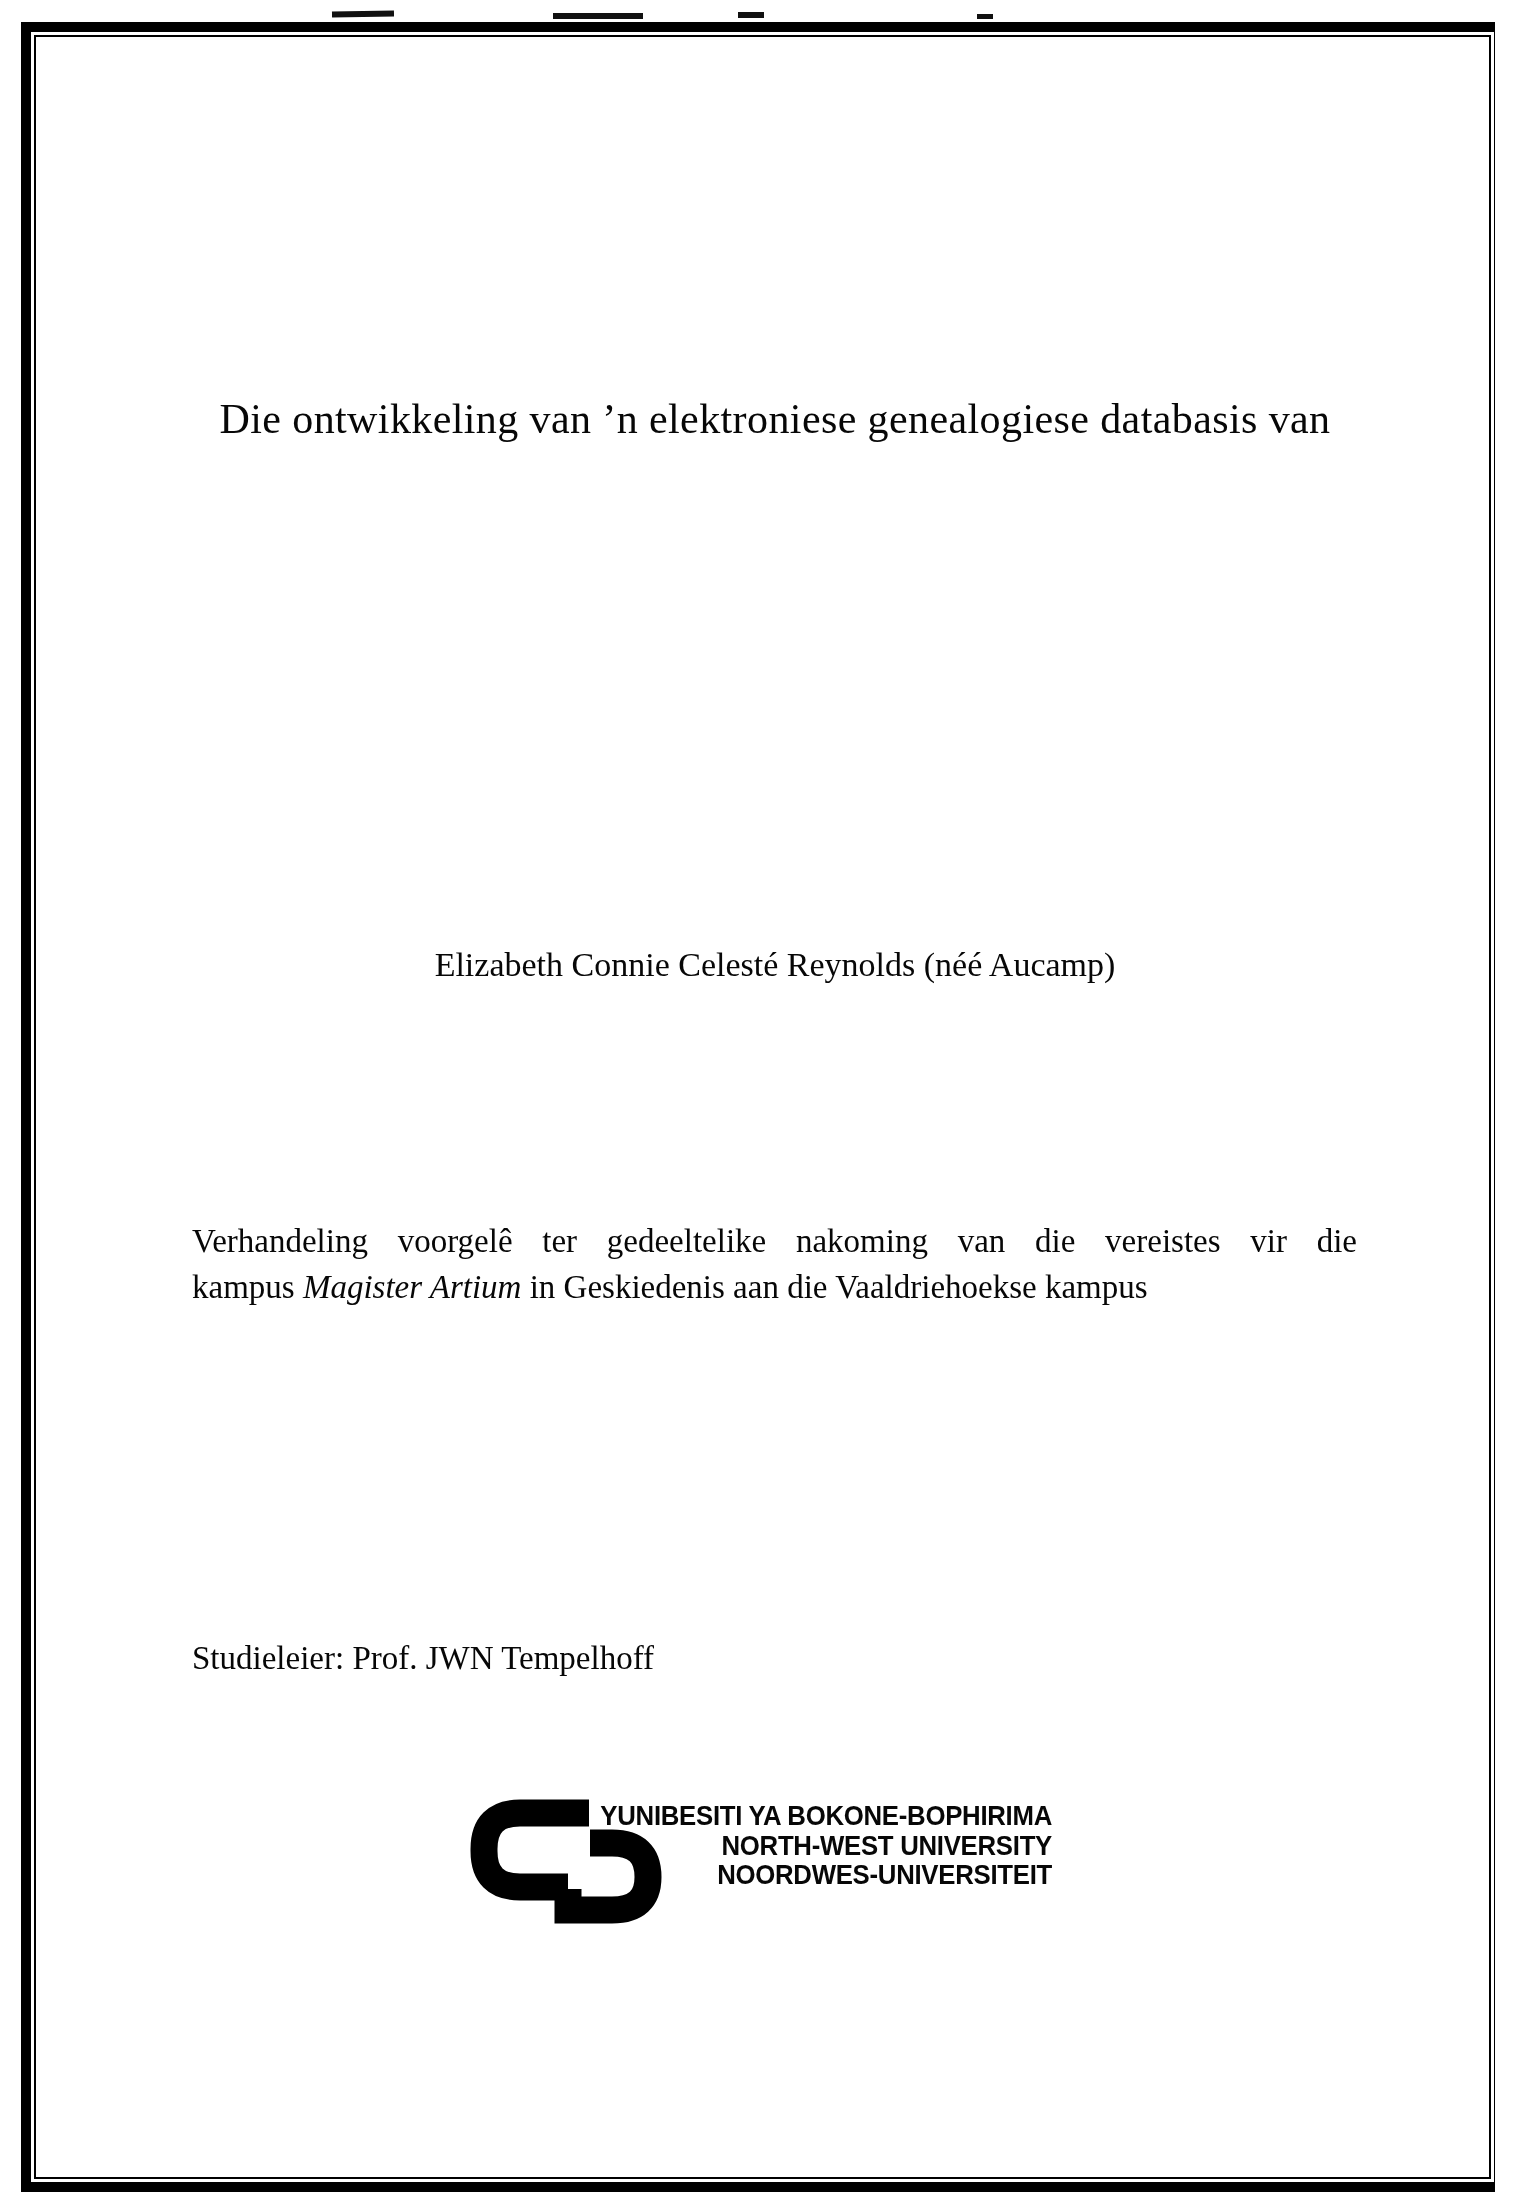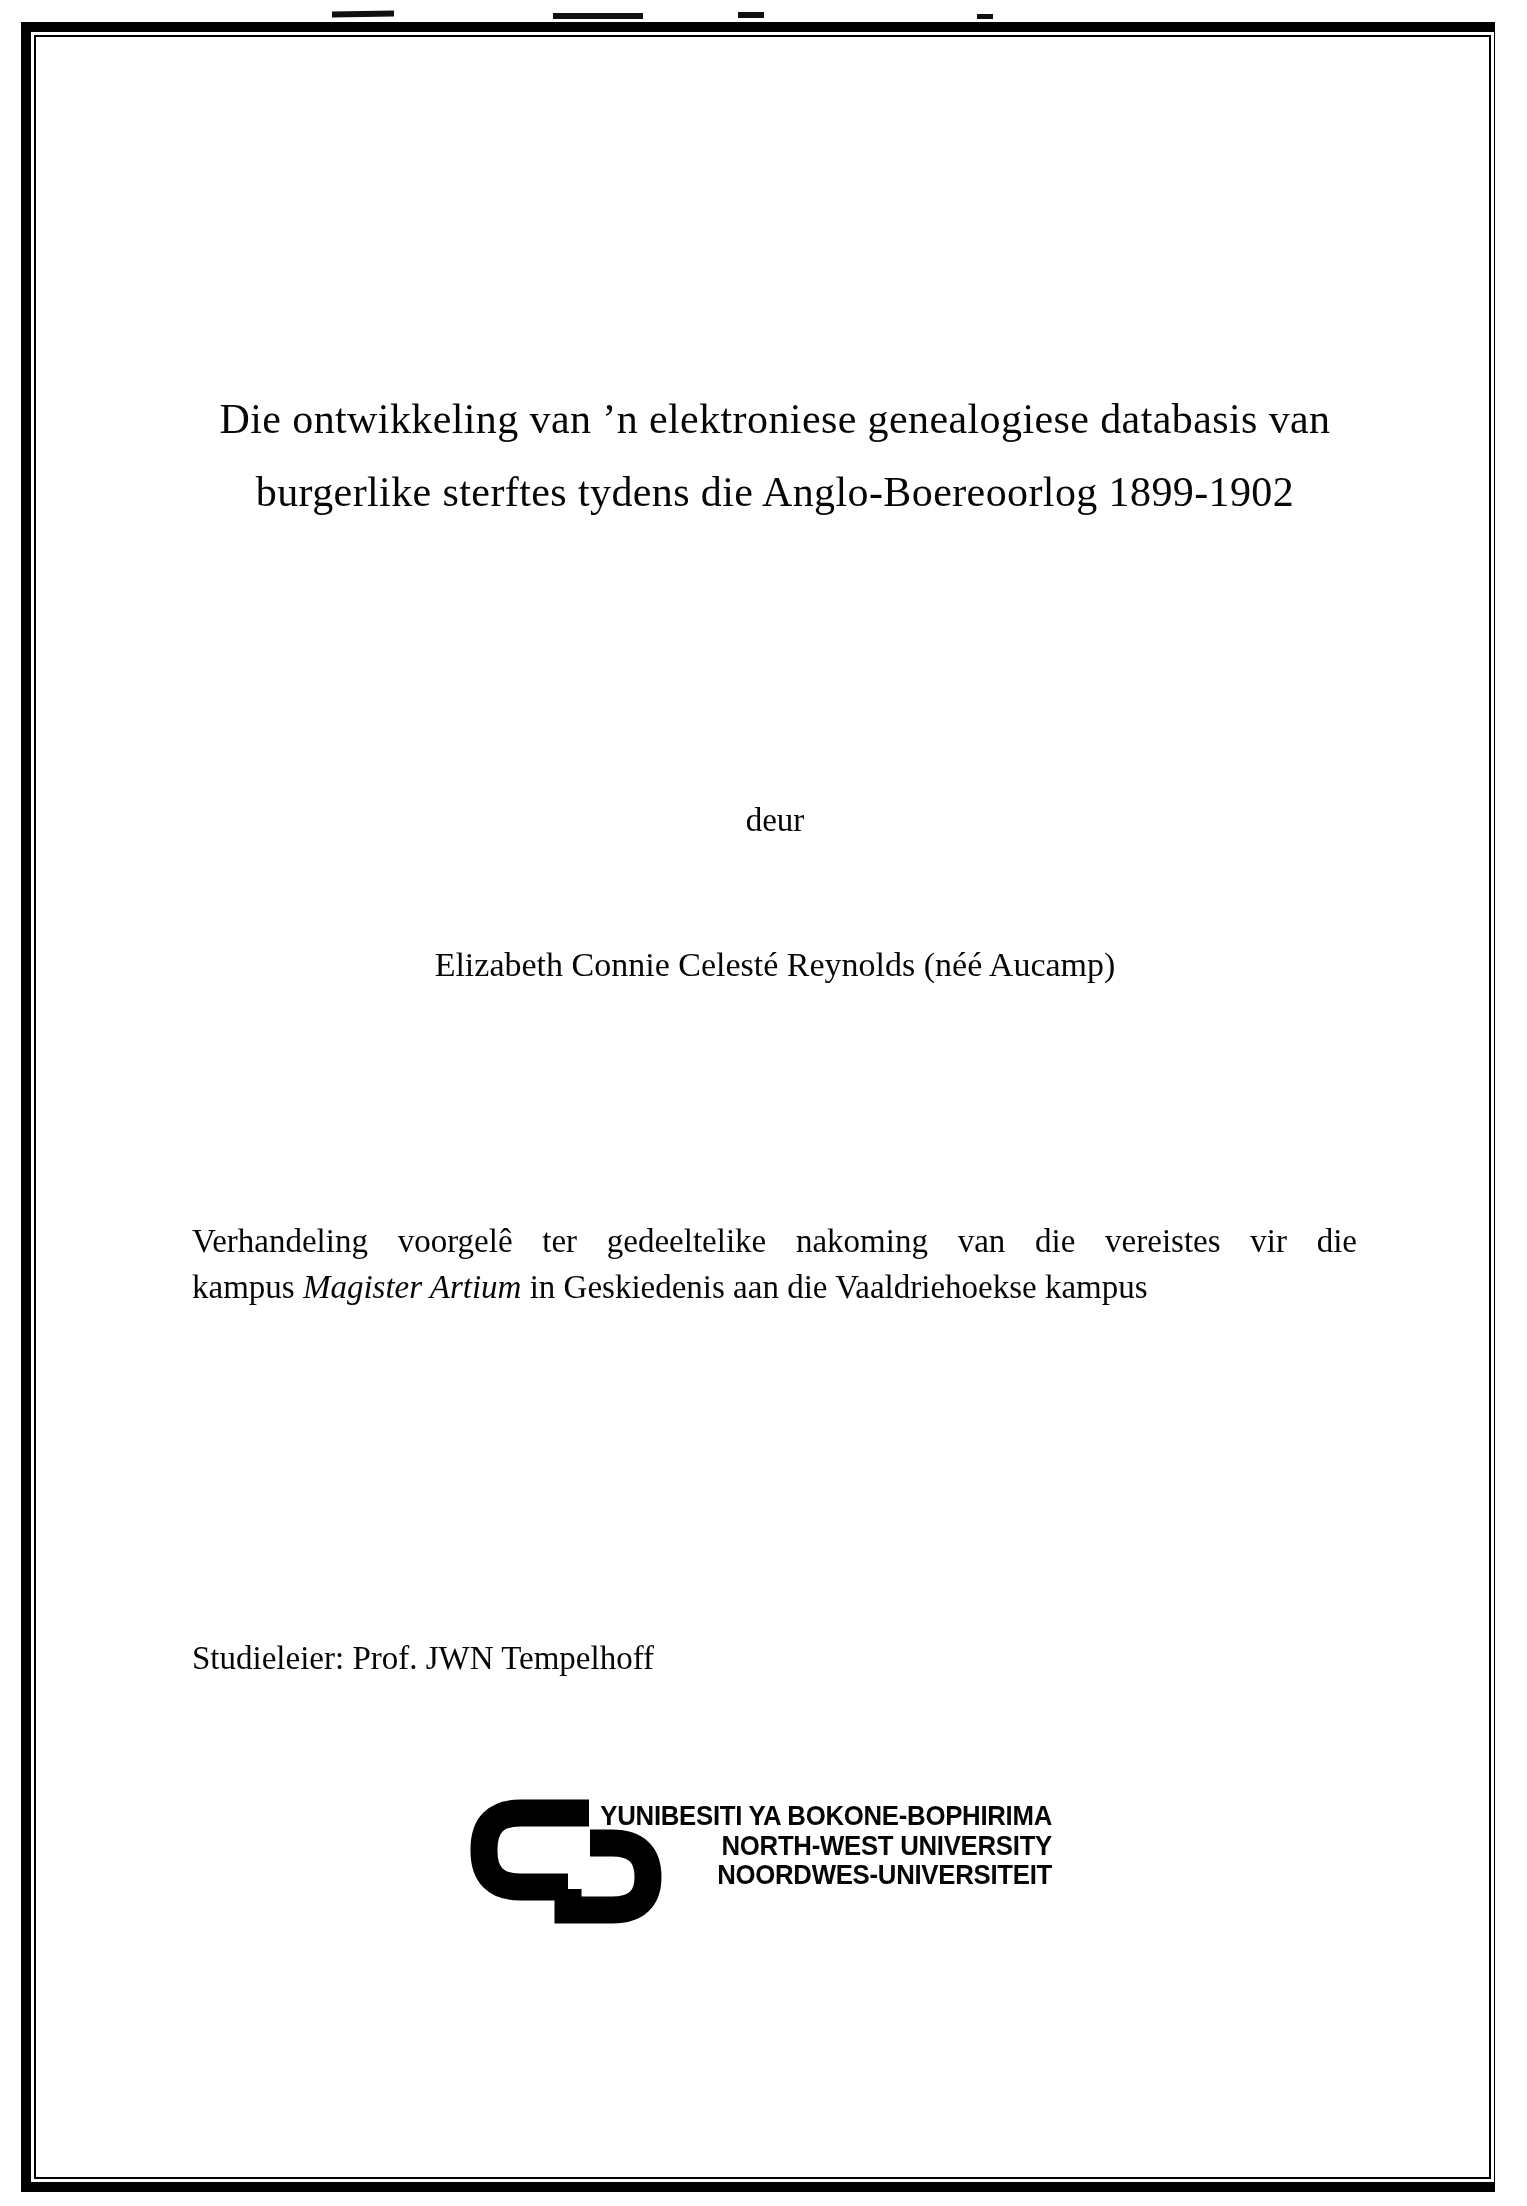--- a/index.html
+++ b/index.html
@@ -102,24 +102,22 @@
   <div class="artifact a2"></div>
   <div class="artifact a3"></div>
   <div class="artifact a4"></div>
 
   <div class="frame-outer">
     <div class="frame-inner"></div>
   </div>
 
   <div class="centercol title-block">
     <div>Die ontwikkeling van ’n elektroniese genealogiese databasis van</div>
-    <div>burgerlike sterftes tydens die Anglo-Boereoorlog 1899-1902</div>
   </div>
 
-  <div class="centercol byline">deur</div>
 
   <div class="centercol author">Elizabeth Connie Celesté Reynolds (néé Aucamp)</div>
 
   <div class="submission">
     <div class="just">Verhandeling voorgelê ter gedeeltelike nakoming van die vereistes vir die</div>
     <div><span>kampus </span><span class="it">Magister Artium</span><span> in Geskiedenis aan die Vaaldriehoekse kampus</span></div>
   </div>
 
   <div class="supervisor-block">
     <div>Studieleier: Prof. JWN Tempelhoff</div>

